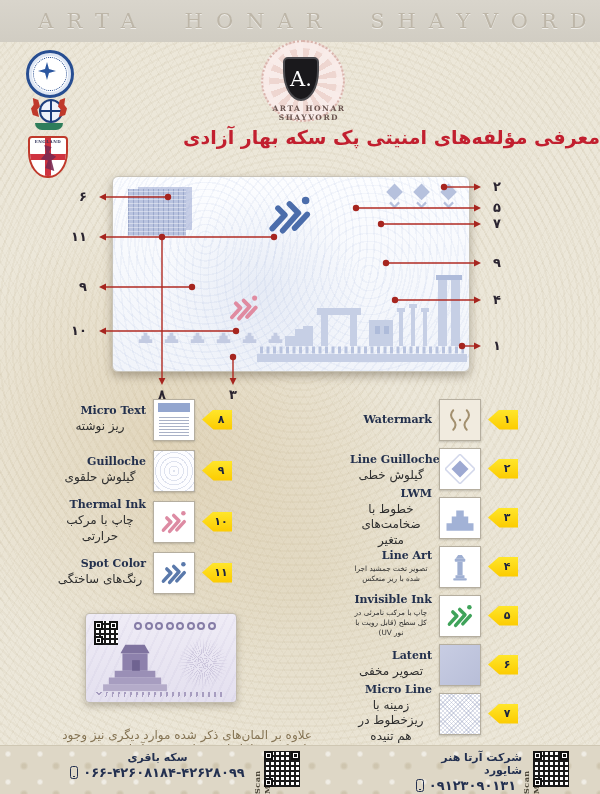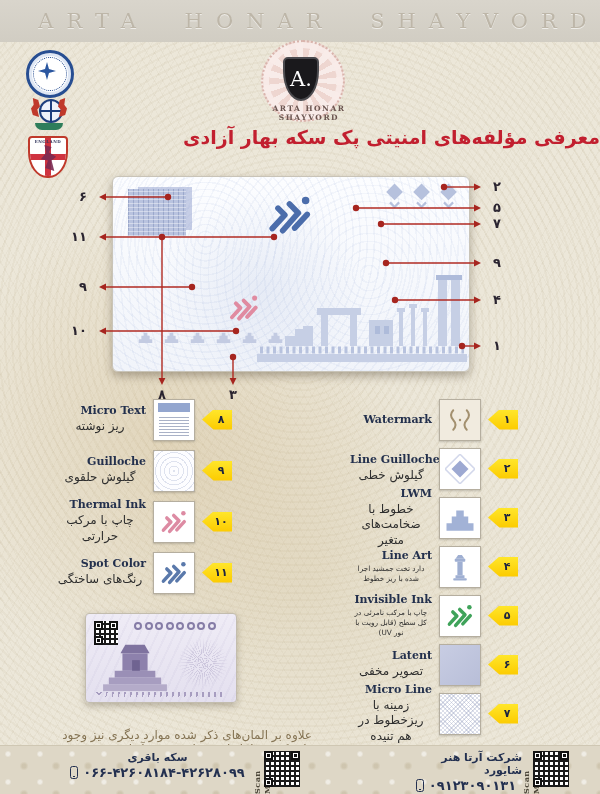--- a/index.html
+++ b/index.html
@@ -432,21 +432,21 @@
             <use href="#sym-castle"></use>
           </svg>
         </div>
       <div class="badge">
         <span>۳</span>
       </div>
     </div>
       <div class="feat">
       <div class="feat-text">
         <div class="feat-title">Line Art</div>
-        <div class="feat-sub small">دارد تخت جمشید اجرا شده با ریز خطوط</div>
+        <div class="feat-sub small">تصویر تخت جمشید اجرا شده با ریز منعکس</div>
       </div>
       <div class="sample s-line-art">
           <svg class="ssvg" viewBox="0 0 40 40" style="color:#9fafd2">
             <use href="#sym-column"></use>
           </svg>
         </div>
       <div class="badge">
         <span>۴</span>
       </div>
     </div>

